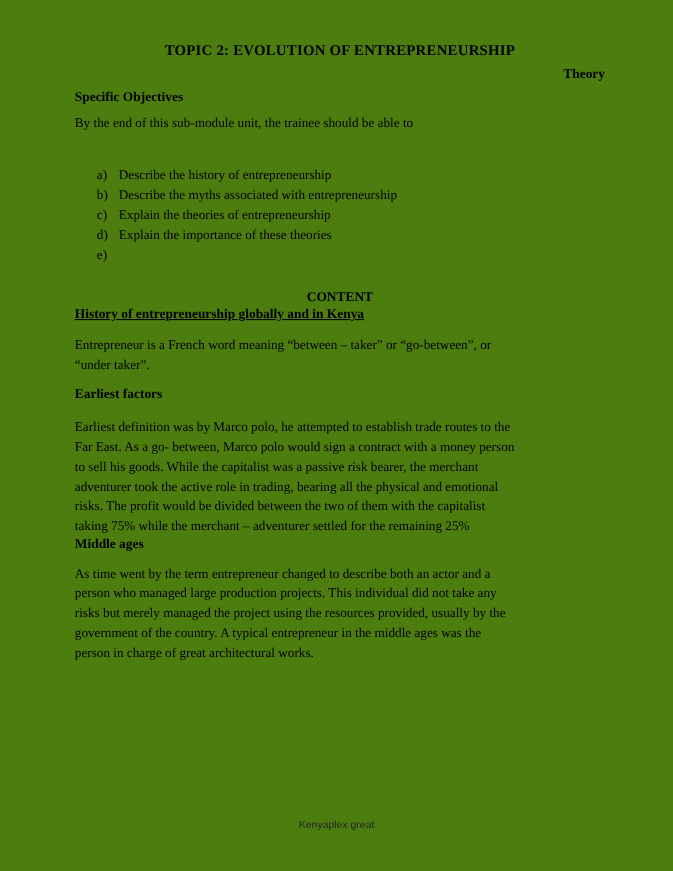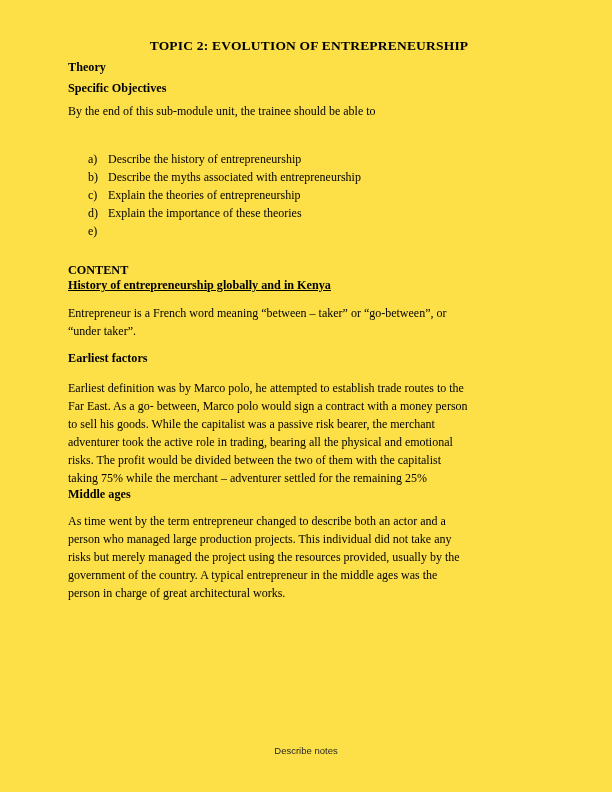--- a/index.html
+++ b/index.html
@@ -1,21 +1,21 @@
 <!DOCTYPE html>
 <html><head>
 <meta charset="utf-8">
 <style>
   * { box-sizing: border-box; }
   html, body { margin: 0; padding: 0; background: #ffffff; }
   .page {
     position: relative;
     width: 612px;
     height: 792px;
-    background: #fde047;
+    background: #4d7c0f;
     color: #000000;
     font-family: "Liberation Serif", serif;
     padding: 38px 62px 0 68px;
     overflow: hidden;
   }
   .title {
     margin: 0;
     font-size: 13.5px;
     line-height: 16px;
     font-weight: bold;
@@ -28,28 +28,28 @@
     line-height: 15px;
     font-weight: bold;
   }
   .h.underlined { text-decoration: underline; }
   .body {
     margin: 0;
     font-size: 12px;
     line-height: 18px;
     white-space: pre-line;
   }
-  .mt-6  { margin-top: 6px; }
+  .mt-6  { margin-top: 6px; text-align: right; }
   .mt-10 { margin-top: 10px; }
   .mt-11 { margin-top: 11px; }
   .mt-12 { }
   .mt-13 { margin-top: 13px; }
   .mt-14 { }
   .mt-18 { margin-top: 6px; }
-  .mt-23 { margin-top: 23px; }
+  .mt-23 { margin-top: 23px; text-align: center; }
   .objectives {
     list-style: none;
     margin: 30px 0 0 0;
     padding: 0 0 0 20px;
     font-size: 12px;
     line-height: 18px;
   }
   .obj-item { display: flex; }
   .obj-marker { width: 20px; flex-shrink: 0; }
   .obj-text { white-space: pre-line; }
@@ -117,15 +117,15 @@
 taking 75% while the merchant – adventurer settled for the remaining 25%</p>
 
   <h2 class="h mt-14">Middle ages</h2>
 
   <p class="body mt-10">As time went by the term entrepreneur changed to describe both an actor and a
 person who managed large production projects. This individual did not take any
 risks but merely managed the project using the resources provided, usually by the
 government of the country. A typical entrepreneur in the middle ages was the
 person in charge of great architectural works.</p>
 
-  <div class="footer">Describe notes</div>
+  <div class="footer">Kenyaplex great</div>
 
 </div>
 
 </body></html>

